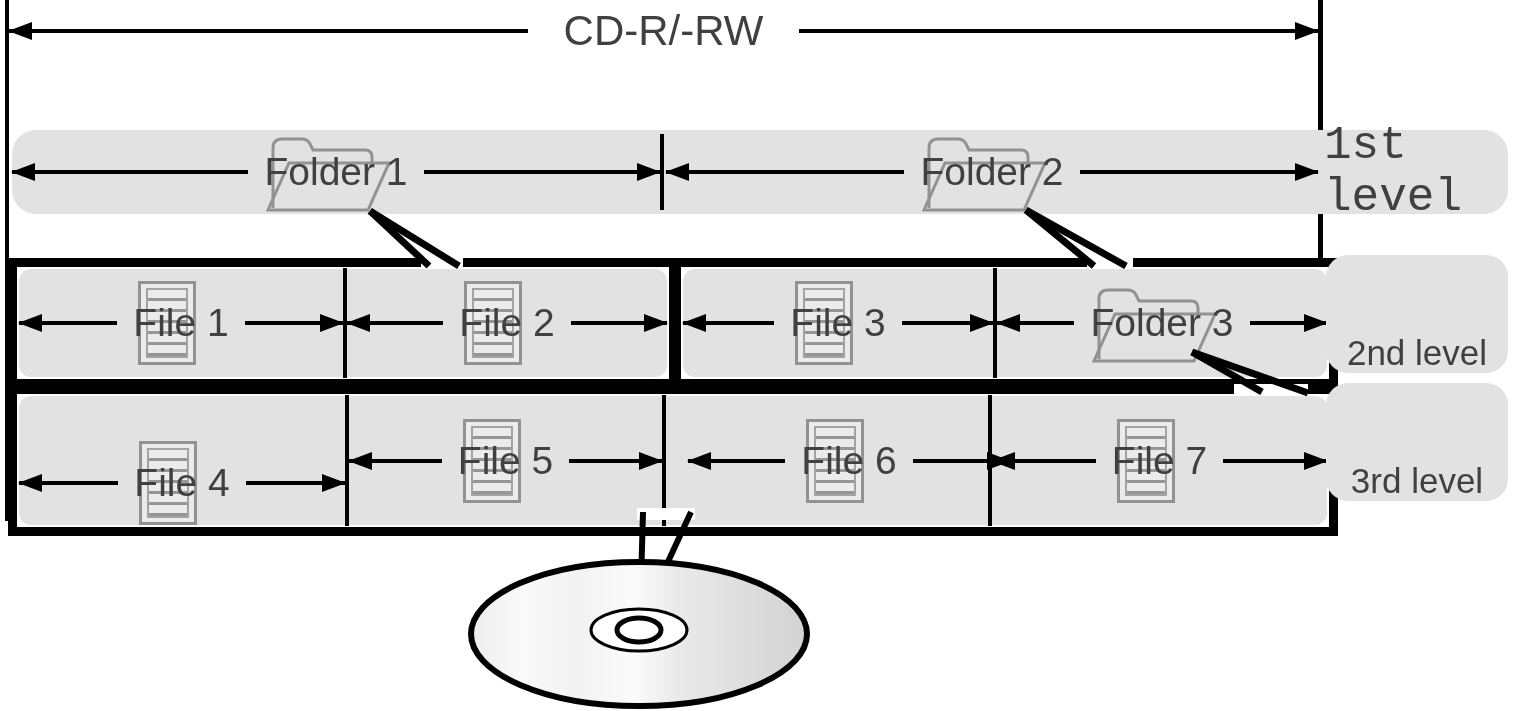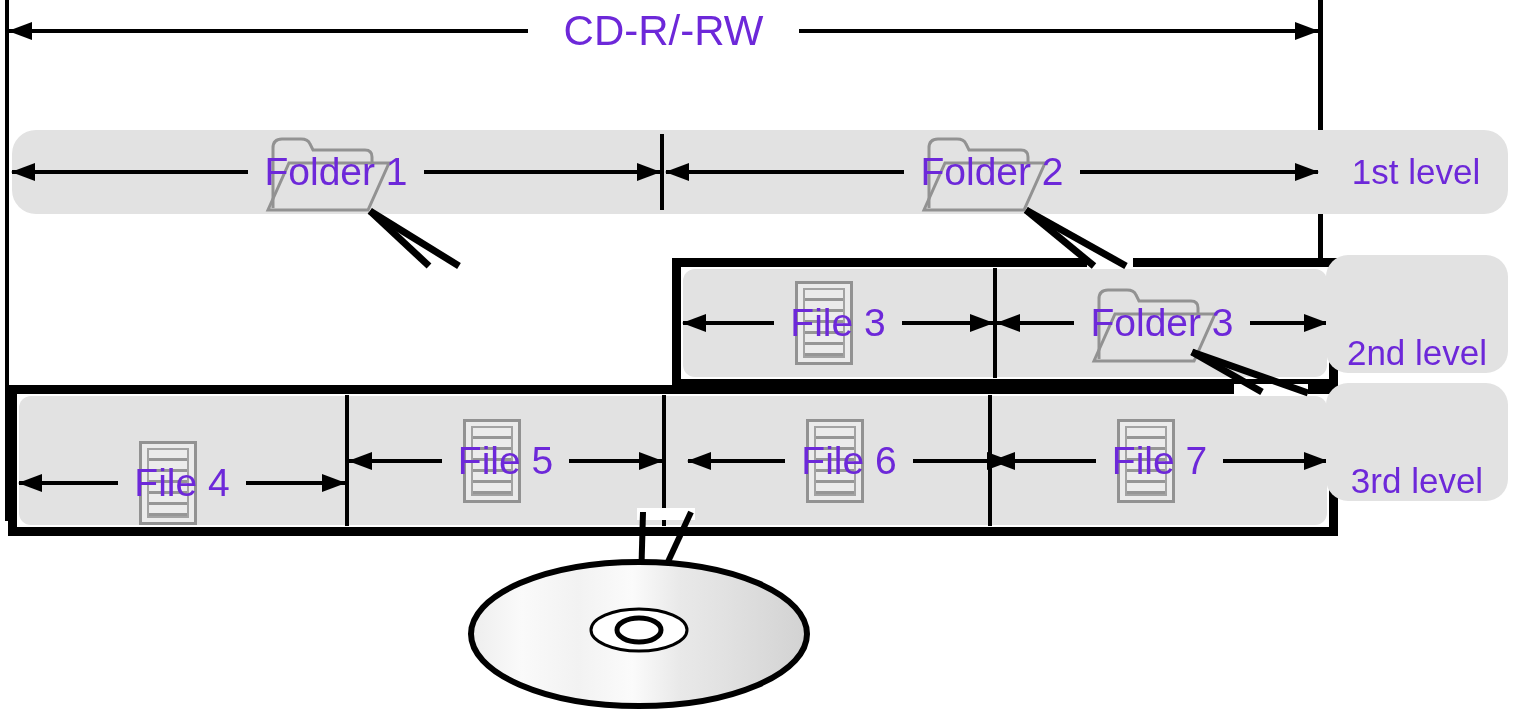--- a/index.html
+++ b/index.html
@@ -1,17 +1,17 @@
 <!DOCTYPE html>
 <html><head>
 <meta charset="utf-8">
 <style>
   html,body{margin:0;padding:0;background:#fff;}
   .canvas{position:relative;width:1526px;height:711px;background:#fff;overflow:hidden;
-          font-family:"Liberation Sans","DejaVu Sans",sans-serif;color:#6d28d9;}
+          font-family:"Liberation Sans","DejaVu Sans",sans-serif;color:#404040;}
   
   .rule{position:absolute;top:0;background:#000;}
   .rule.left{left:5px;width:4px;height:521px;}
   .rule.right{left:1318px;width:5px;height:523px;}
   
   .toprow{position:absolute;left:9px;top:8px;width:1309px;height:46px;display:flex;align-items:center;}
   .toplabel{font-size:42px;line-height:1;margin:0 36px;white-space:nowrap;}
   
   .aline{flex:1 1 0;min-width:26px;height:4px;background:#000;position:relative;}
   .aline.l::before{content:"";position:absolute;left:-1px;top:50%;transform:translateY(-50%);
@@ -71,25 +71,50 @@
       <div class="aline l"></div>
       <div class="lbl">
         <svg class="folder-icon" width="126" height="84" viewBox="0 0 126 84">
           <path d="M8 78 L8 18 Q8 9 17 9 L36 9 Q43 9 45 14 L48 20 L100 20 Q107 20 107 27 L107 33" fill="none" stroke="#929292" stroke-width="3"></path>
           <path d="M24 33 L124 33 L103 80 L3 80 Z" fill="none" stroke="#929292" stroke-width="3"></path>
         </svg>
         <span class="txt">Folder 2</span>
       </div>
       <div class="aline r"></div>
     </div>
-    <div class="seg" style="left:1312px;right:0;justify-content:center;font-size:35px;">
+    <div class="seg" style="left:1312px;right:0;justify-content:center;font-size:46px;font-family:Liberation Mono, monospace;">
       <span class="txt">1st level</span>
     </div>
   </div>
 
+  <div class="bbox" style="left:8px;top:258px;width:652px;height:112px;">
+    <div class="inner">
+      <div class="seg" style="left:0;width:324px;">
+        <div class="aline l"></div>
+        <div class="lbl">
+          <span class="file-icon">
+              <span class="page"></span>
+            </span>
+          <span class="txt">File 1</span>
+        </div>
+        <div class="aline r"></div>
+      </div>
+      <div class="vdiv" style="left:324px;top:-1px;bottom:-1px;"></div>
+      <div class="seg" style="left:328px;right:0;">
+        <div class="aline l"></div>
+        <div class="lbl">
+          <span class="file-icon">
+              <span class="page"></span>
+            </span>
+          <span class="txt">File 2</span>
+        </div>
+        <div class="aline r"></div>
+      </div>
+    </div>
+  </div>
 
   <div class="bbox" style="left:672px;top:258px;width:648px;height:112px;">
     <div class="inner">
       <div class="seg" style="left:0;width:310px;">
         <div class="aline l"></div>
         <div class="lbl">
           <span class="file-icon">
               <span class="page"></span>
             </span>
           <span class="txt">File 3</span>

